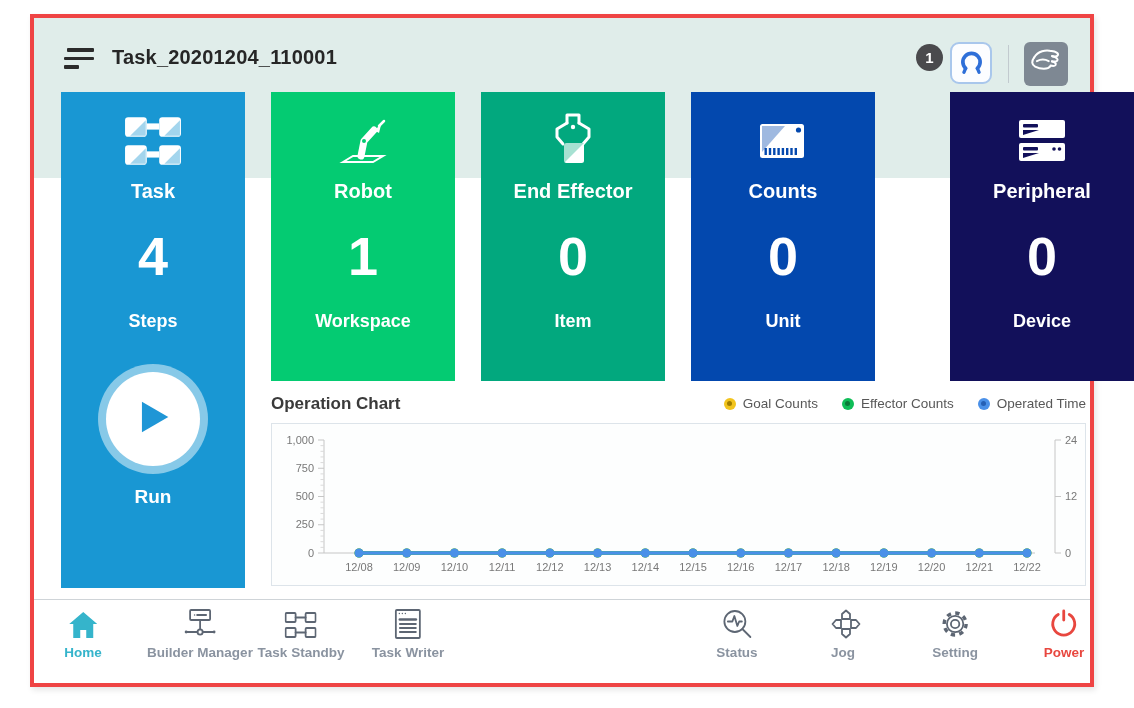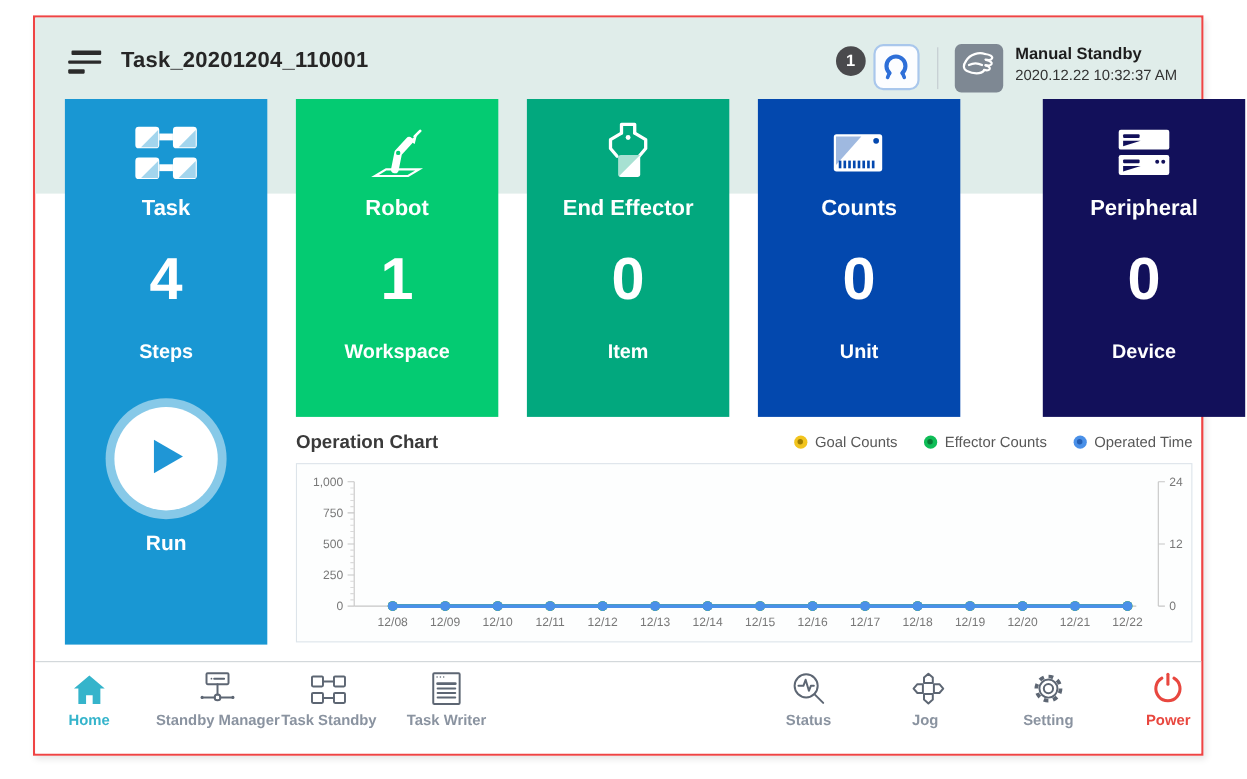--- a/index.html
+++ b/index.html
@@ -1,19 +1,19 @@
 <!DOCTYPE html>
 <html><head>
 <meta charset="utf-8">
 <style>
   * { margin:0; padding:0; box-sizing:border-box; }
   html,body { width:1134px; height:708px; background:#fff;
     font-family:"Liberation Sans","DejaVu Sans",sans-serif; overflow:hidden; }
   .frame { position:absolute; left:30px; top:14px; width:1064px; height:673px;
-    border:2px solid #ef4444; background:#fff; box-shadow:2px 3px 6px rgba(0,0,0,.10); }
+    border:4px solid #ef4444; background:#fff; box-shadow:2px 3px 6px rgba(0,0,0,.10); }
 
   
   .topbar { position:absolute; left:0; top:0; width:100%; height:160px; background:#e0edea; }
   .topbar-row { display:flex; align-items:flex-start; padding:24px 22px 0 30px; }
   .hamburger { width:30px; height:24px; margin-top:6px; cursor:pointer; position:relative; }
   .hamburger span { display:block; background:#2b2b2b; height:3.5px; border-radius:1px; }
   .hamburger span:nth-child(1){ width:27px; margin-left:3px; }
   .hamburger span:nth-child(2){ width:30px; margin-top:5px; }
   .hamburger span:nth-child(3){ width:15px; margin-top:5px; }
   .page-title { margin-left:18px; margin-top:4px; font-size:20px; font-weight:bold; color:#262626; letter-spacing:.2px; }
@@ -92,24 +92,20 @@
           <span>
             <svg width="40" height="40" viewBox="0 0 44 44" stroke="#fff" stroke-width="2.2" fill="none" stroke-linecap="round">
               <path d="M9,17 C13,10 22,8 28,10"></path>
               <path d="M28,10 c5,0.5 8,2.5 7,4.5 c-0.8,1.6 -4,1.6 -6.5,1"></path>
               <path d="M29,16 c4.5,0.8 6.5,2.6 5.5,4.3 c-0.9,1.5 -3.8,1.3 -6,0.8"></path>
               <path d="M28.5,21.5 c3.5,0.8 5,2.3 4,3.8 c-1,1.4 -3.5,1.1 -5.5,0.6"></path>
               <path d="M9,17 c-3,4 -3,8 1,10 c6,3 14,3.5 17,-0.5"></path>
               <path d="M12,21 c4,-2 9,-2 13,0"></path>
             </svg>
           </span>
-        </div>
-        <div class="mode-text">
-          <div class="mode-label">Manual Standby</div>
-          <div class="mode-time">2020.12.22 10:32:37 AM</div>
         </div>
       </div>
     </div>
   </header>
 
   <section class="card tall" style="left: 27px; background: rgb(25, 151, 211); --card: #1997d3;">
     <div class="icon">
       <svg width="58" height="50" viewBox="0 0 56 48">
         <rect x="1" y="1" width="21" height="19" rx="3" fill="#fff"></rect>
         <polygon points="21,4 21,19 6,19" fill="var(--card)" fill-opacity="0.4"></polygon>
@@ -374,21 +370,21 @@
           <circle cx="11.5" cy="6" r="0.8" fill="#5d6673" stroke="none"></circle>
           <line x1="14" y1="6" x2="23" y2="6"></line>
           <line x1="17" y1="11" x2="17" y2="20.4"></line>
           <circle cx="17" cy="23" r="2.6"></circle>
           <line x1="3" y1="23" x2="14.4" y2="23"></line>
             <line x1="19.6" y1="23" x2="31" y2="23"></line>
           <circle cx="3" cy="23" r="1.4" fill="#5d6673" stroke="none"></circle>
           <circle cx="31" cy="23" r="1.4" fill="#5d6673" stroke="none"></circle>
         </svg>
       </div>
-      <div class="nav-label">Standby Manager</div>
+      <div class="nav-label">Builder Manager</div>
     </div>
 
     <div class="nav-item" style="left:267px">
       <div class="nav-icon">
         <svg width="32" height="28" viewBox="0 0 32 28" class="nav-stroke">
           <rect x="1" y="2" width="10" height="9" rx="1"></rect>
             <rect x="21" y="2" width="10" height="9" rx="1"></rect>
           <line x1="11" y1="6.5" x2="21" y2="6.5"></line>
           <rect x="1" y="17" width="10" height="9" rx="1"></rect>
             <rect x="21" y="17" width="10" height="9" rx="1"></rect>

